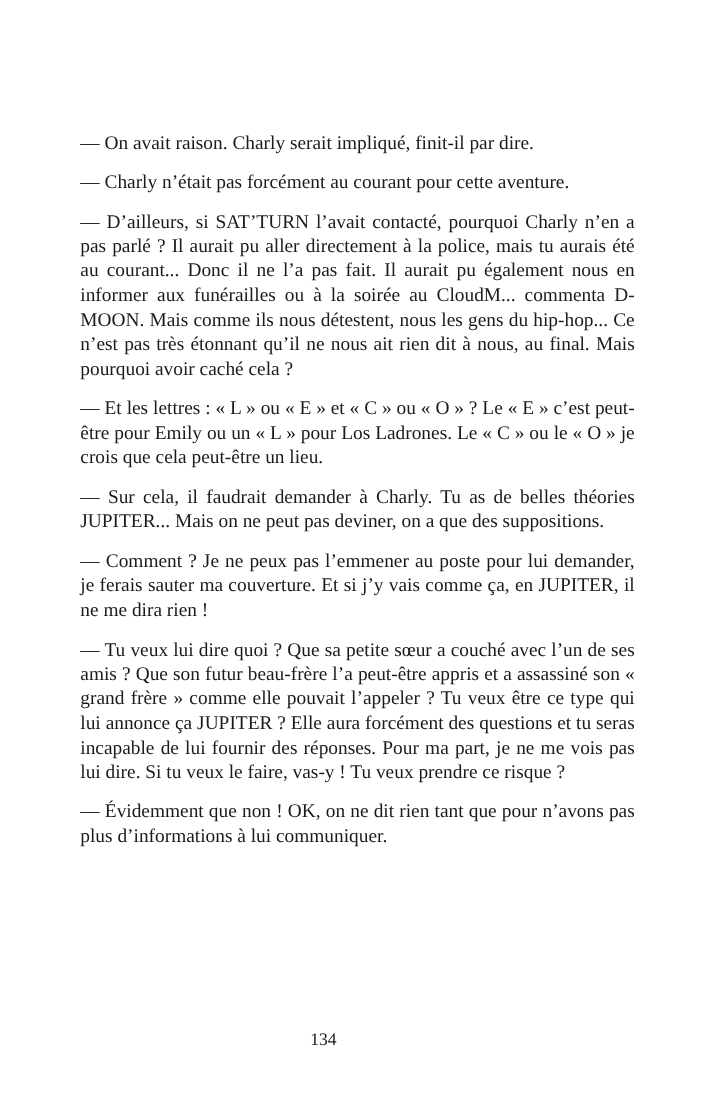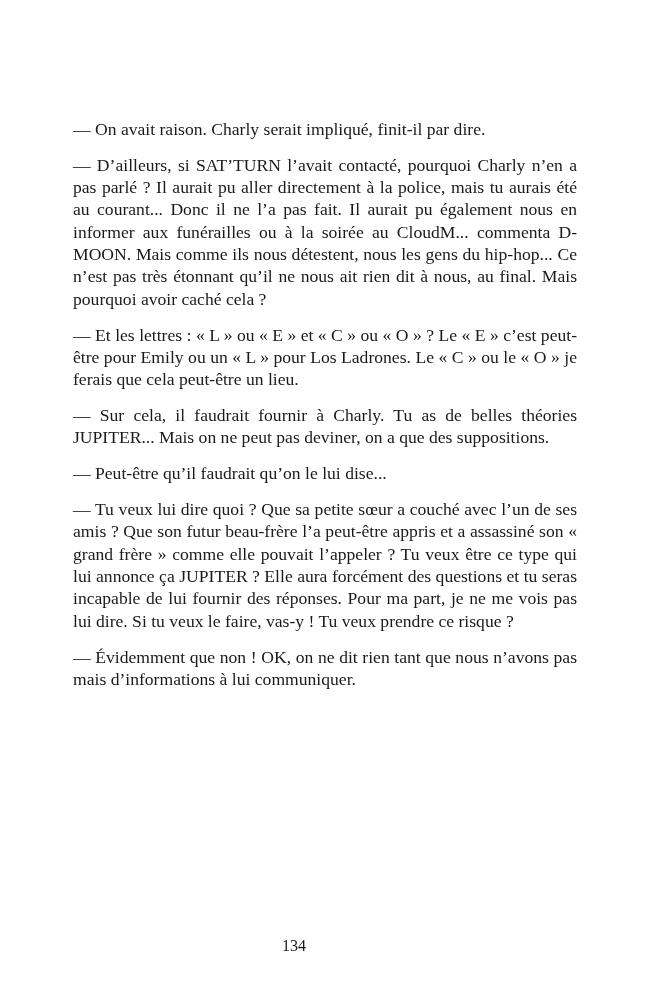--- a/index.html
+++ b/index.html
@@ -37,21 +37,22 @@
       text-align: center;
       font-size: 16px;
       line-height: 20px;
     }
   </style>
 </head>
 <body>
 
 <div class="page-text">
   <p class="para">— On avait raison. Charly serait impliqué, finit-il par dire.</p>
+  <p class="para">— Charly n’était pas forcément au courant pour cette aventure.</p>
   <p class="para">— D’ailleurs, si SAT’TURN l’avait contacté, pourquoi Charly n’en a pas parlé ? Il aurait pu aller directement à la police, mais tu aurais été au courant... Donc il ne l’a pas fait. Il aurait pu également nous en informer aux funérailles ou à la soirée au CloudM... commenta D-MOON. Mais comme ils nous détestent, nous les gens du hip-hop... Ce n’est pas très étonnant qu’il ne nous ait rien dit à nous, au final. Mais pourquoi avoir caché cela ?</p>
-  <p class="para">— Et les lettres : « L » ou « E » et « C » ou « O » ? Le « E » c’est peut-être pour Emily ou un « L » pour Los Ladrones. Le « C » ou le « O » je ferais que cela peut-être un lieu.</p>
-  <p class="para">— Sur cela, il faudrait fournir à Charly. Tu as de belles théories JUPITER... Mais on ne peut pas deviner, on a que des suppositions.</p>
-  <p class="para">— Peut-être qu’il faudrait qu’on le lui dise...</p>
+  <p class="para">— Et les lettres : « L » ou « E » et « C » ou « O » ? Le « E » c’est peut-être pour Emily ou un « L » pour Los Ladrones. Le « C » ou le « O » je crois que cela peut-être un lieu.</p>
+  <p class="para">— Sur cela, il faudrait demander à Charly. Tu as de belles théories JUPITER... Mais on ne peut pas deviner, on a que des suppositions.</p>
+  <p class="para">— Comment ? Je ne peux pas l’emmener au poste pour lui demander, je ferais sauter ma couverture. Et si j’y vais comme ça, en JUPITER, il ne me dira rien !</p>
   <p class="para">— Tu veux lui dire quoi ? Que sa petite sœur a couché avec l’un de ses amis ? Que son futur beau-frère l’a peut-être appris et a assassiné son « grand frère » comme elle pouvait l’appeler ? Tu veux être ce type qui lui annonce ça JUPITER ? Elle aura forcément des questions et tu seras incapable de lui fournir des réponses. Pour ma part, je ne me vois pas lui dire. Si tu veux le faire, vas-y ! Tu veux prendre ce risque ?</p>
-  <p class="para">— Évidemment que non ! OK, on ne dit rien tant que nous n’avons pas mais d’informations à lui communiquer.</p>
+  <p class="para">— Évidemment que non ! OK, on ne dit rien tant que pour n’avons pas plus d’informations à lui communiquer.</p>
 </div>
 
 <div class="page-number">134</div>
 
 </body></html>

